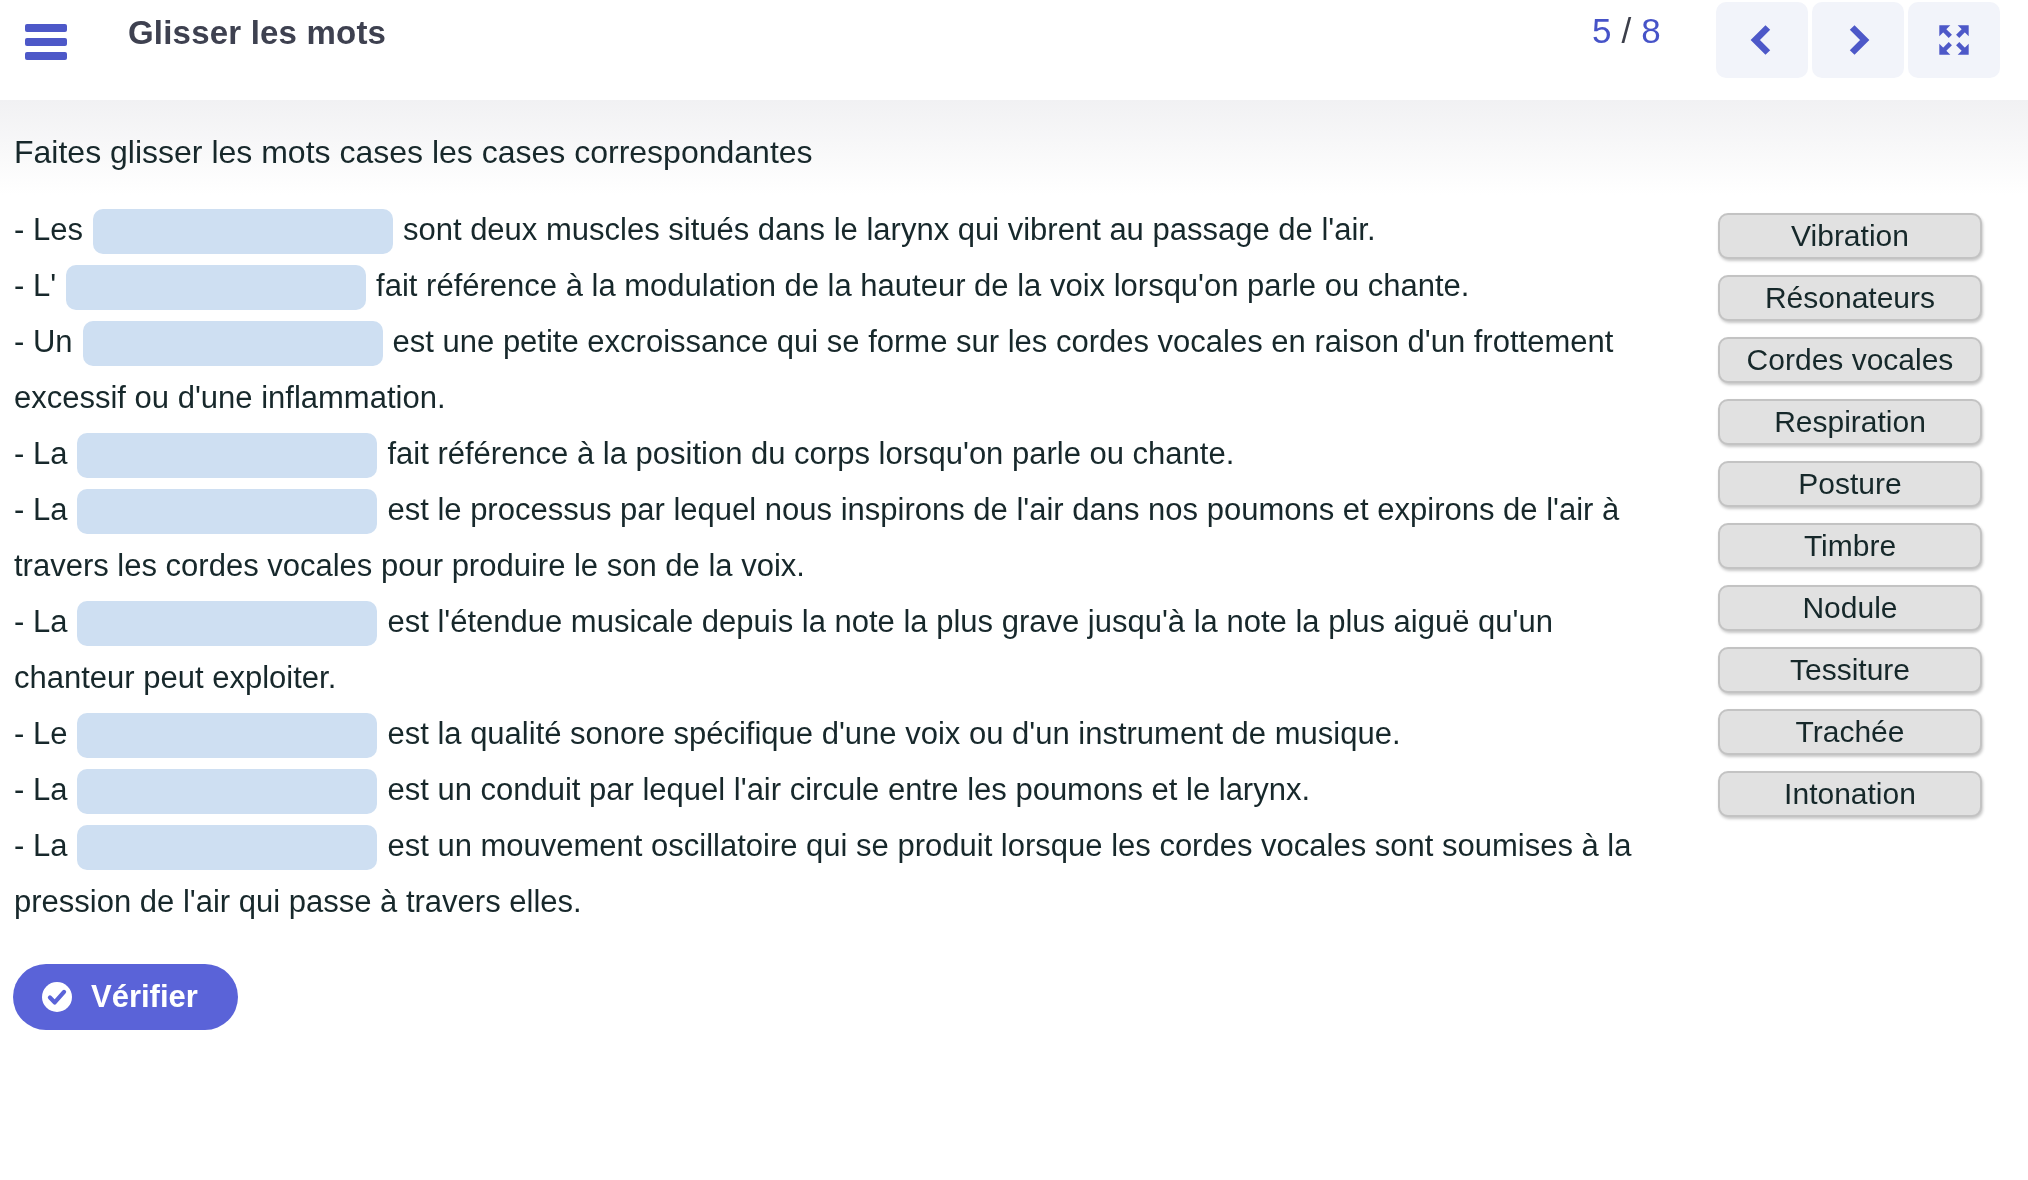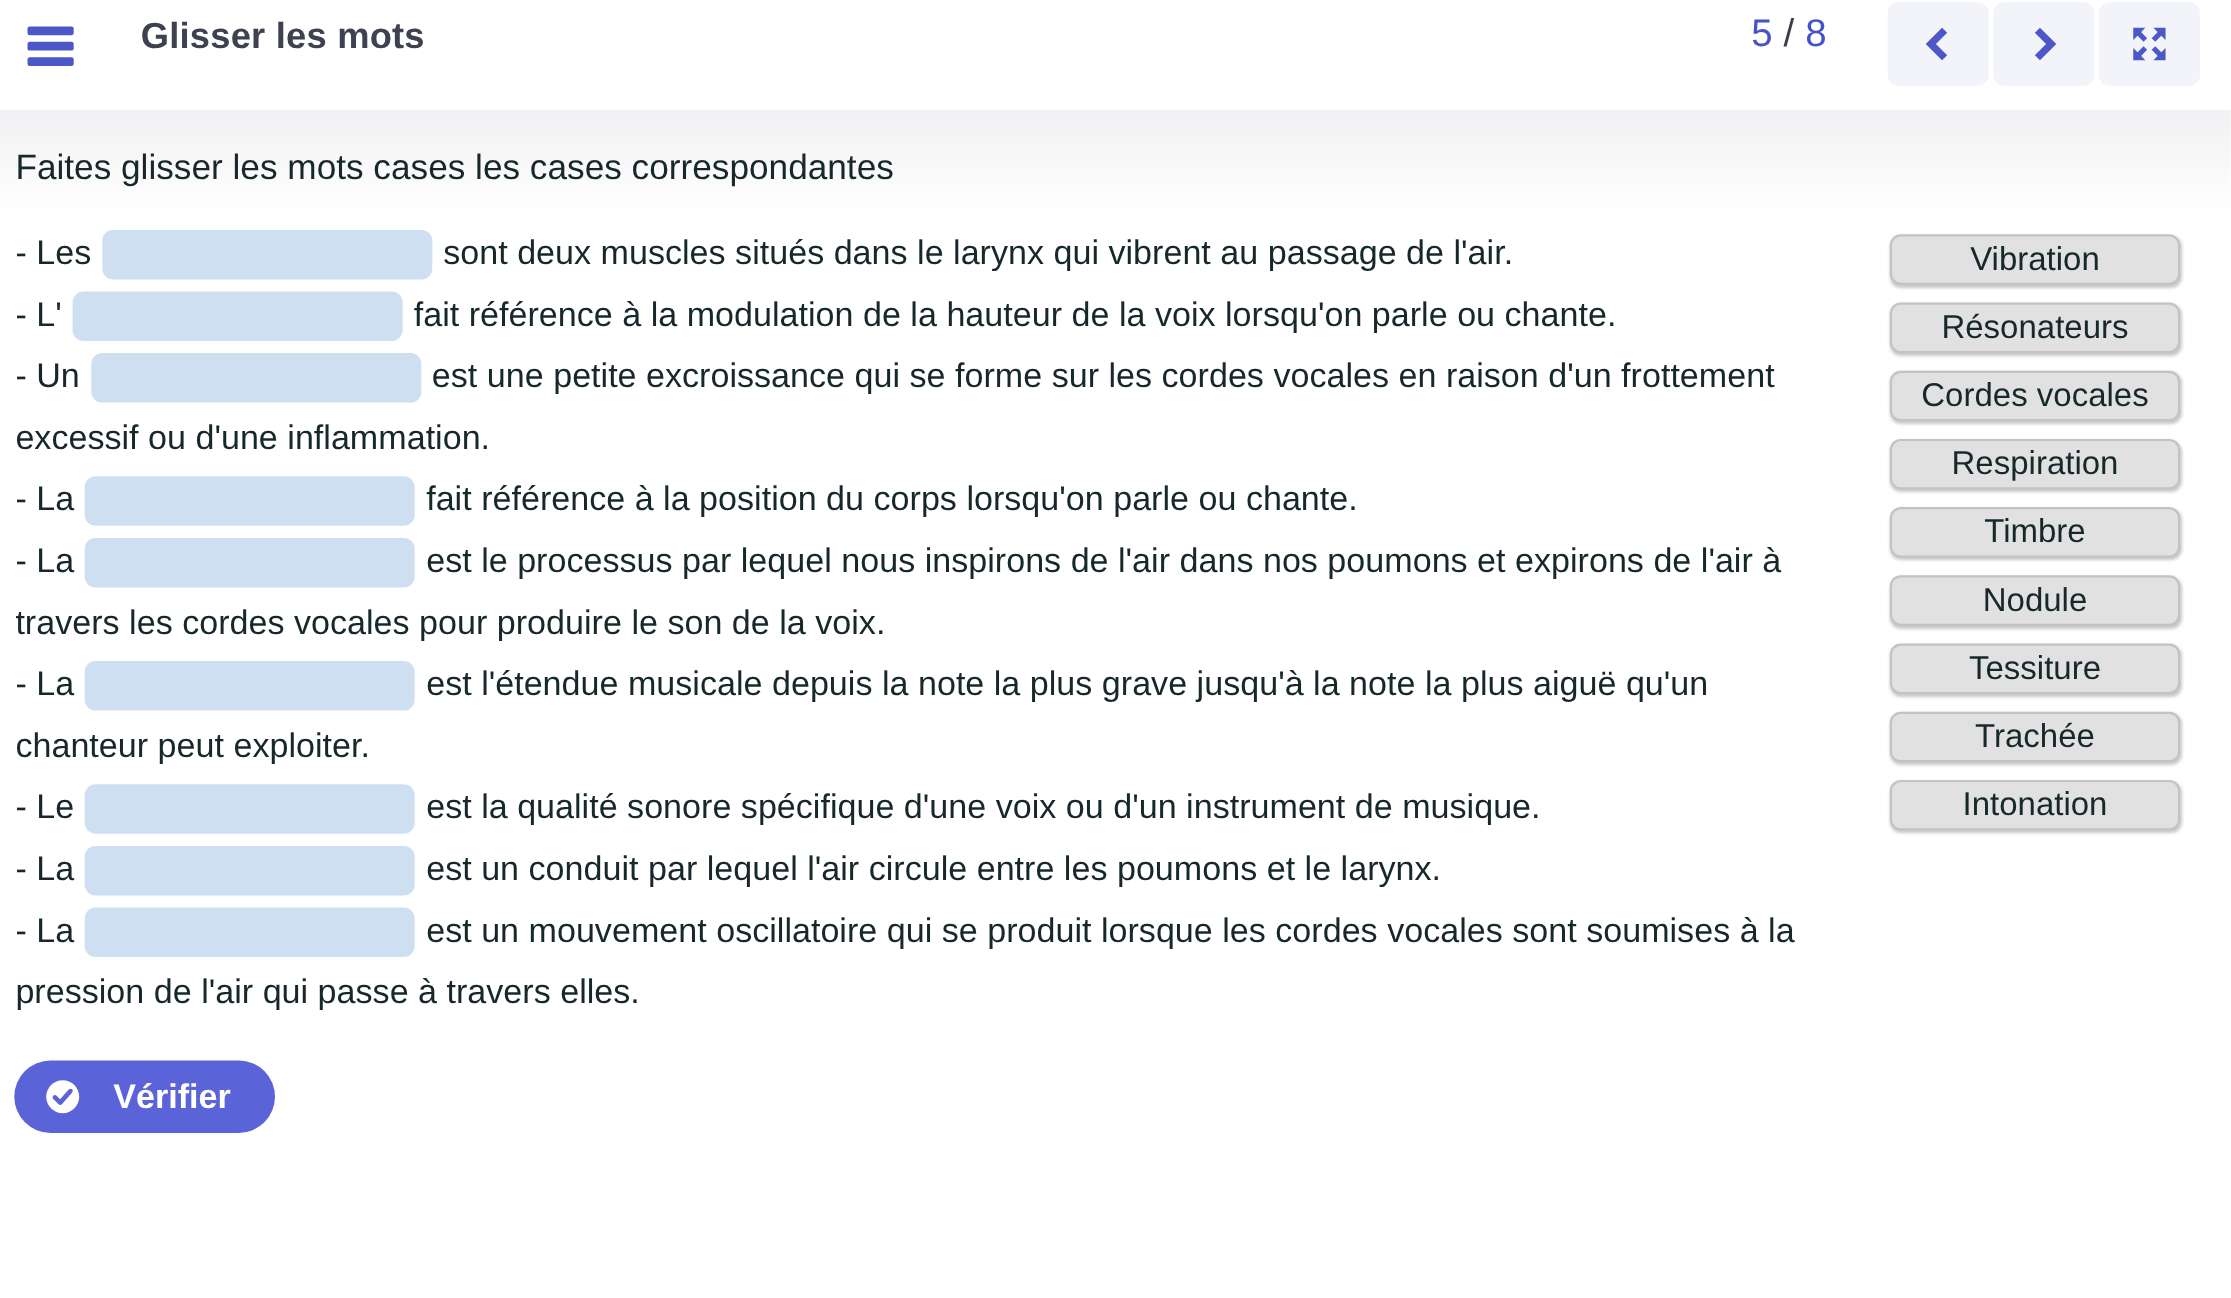--- a/index.html
+++ b/index.html
@@ -90,21 +90,21 @@
     display: flex; align-items: center; justify-content: center;
     cursor: grab; white-space: nowrap;
   }
 
   
   .verify-btn {
     margin: 34px 0 0 13px;
     height: 66px;
     padding: 0 40px 0 26px;
     background: #5a63d8; border: none; border-radius: 33px;
-    display: inline-flex; align-items: center; gap: 28px;
+    display: inline-flex; align-items: center; gap: 16px;
     color: #ffffff; font-family: "Liberation Sans", sans-serif;
     font-size: 31px; font-weight: 700;
     cursor: pointer;
   }
   .verify-btn svg { display: block; }
 </style>
 </head>
 <body>
 
 <div class="app">
@@ -173,20 +173,21 @@
 </div>
       <aside class="word-bank">
   <button class="word">Vibration</button>
 
   <button class="word">Résonateurs</button>
 
   <button class="word">Cordes vocales</button>
 
   <button class="word">Respiration</button>
 
+  <button class="word">Posture</button>
 
   <button class="word">Timbre</button>
 
   <button class="word">Nodule</button>
 
   <button class="word">Tessiture</button>
 
   <button class="word">Trachée</button>
 
   <button class="word">Intonation</button>

